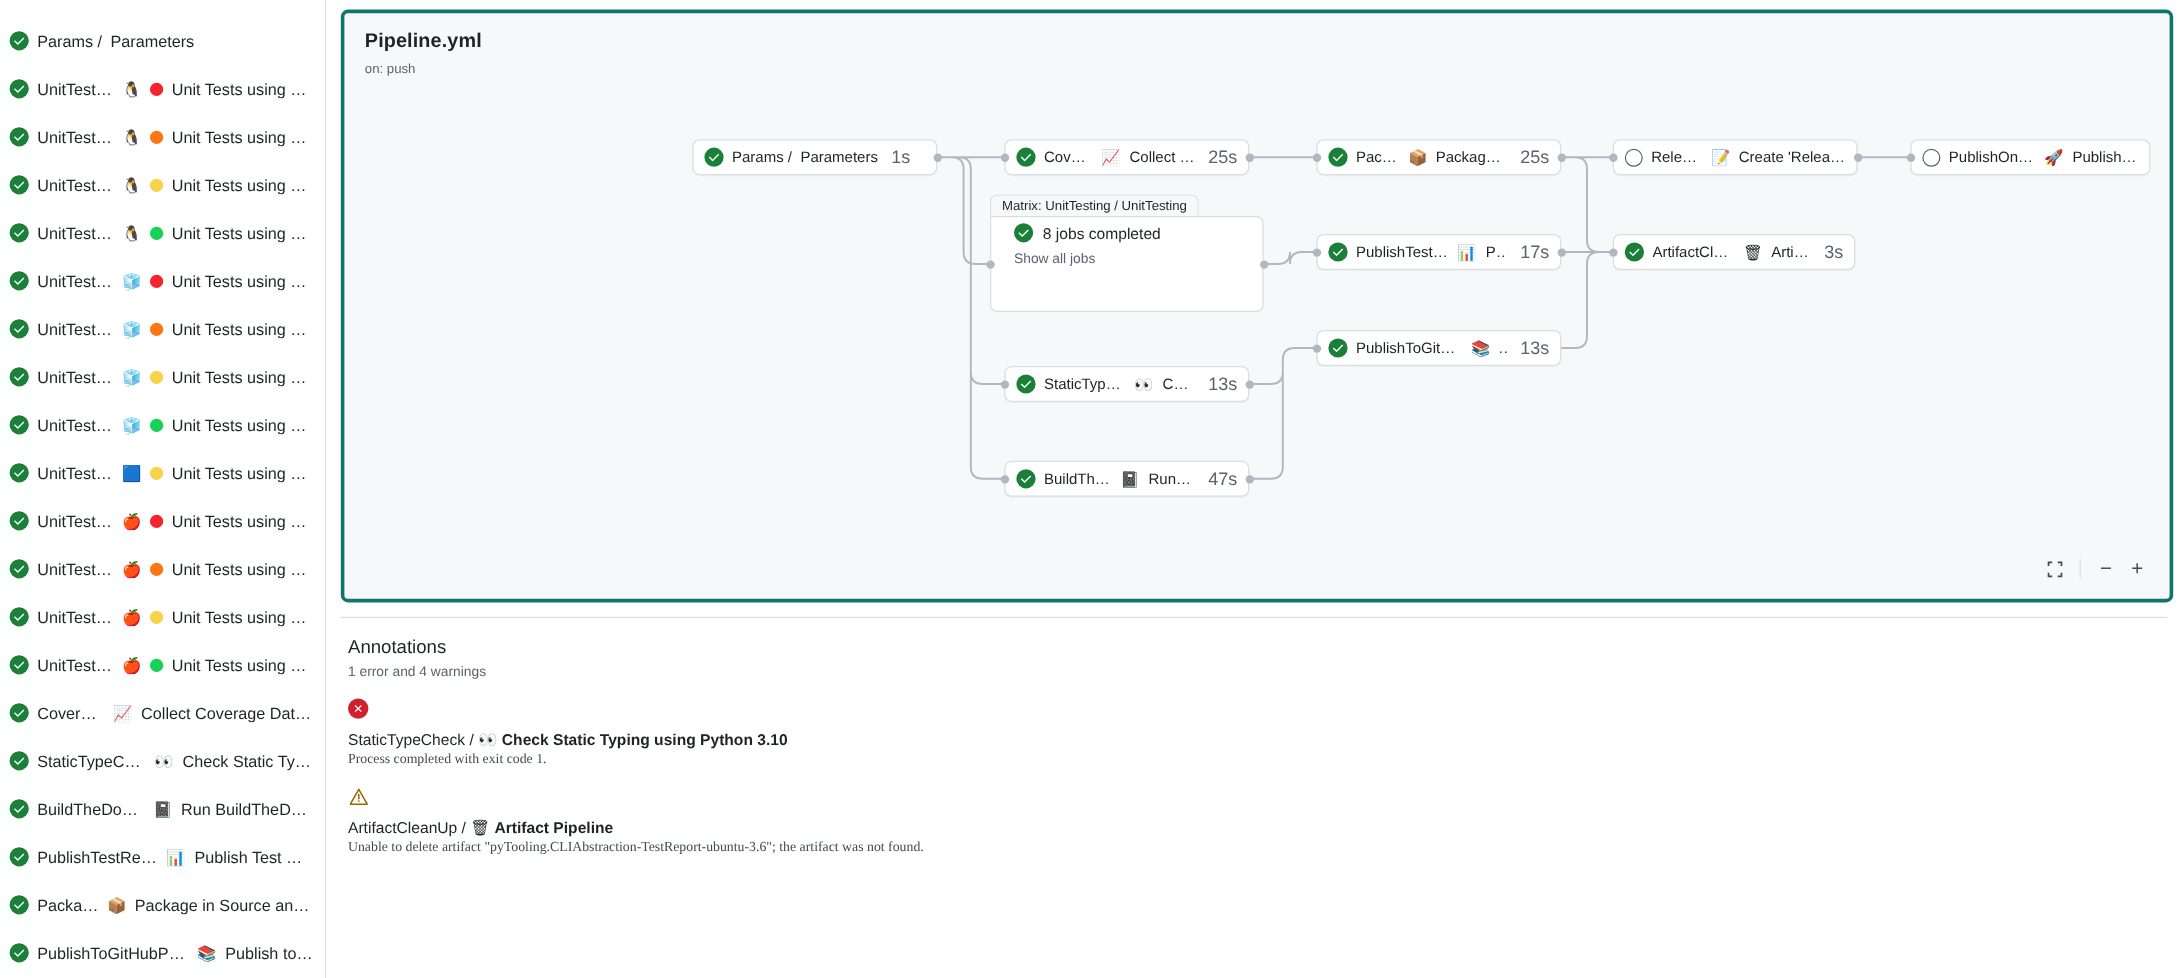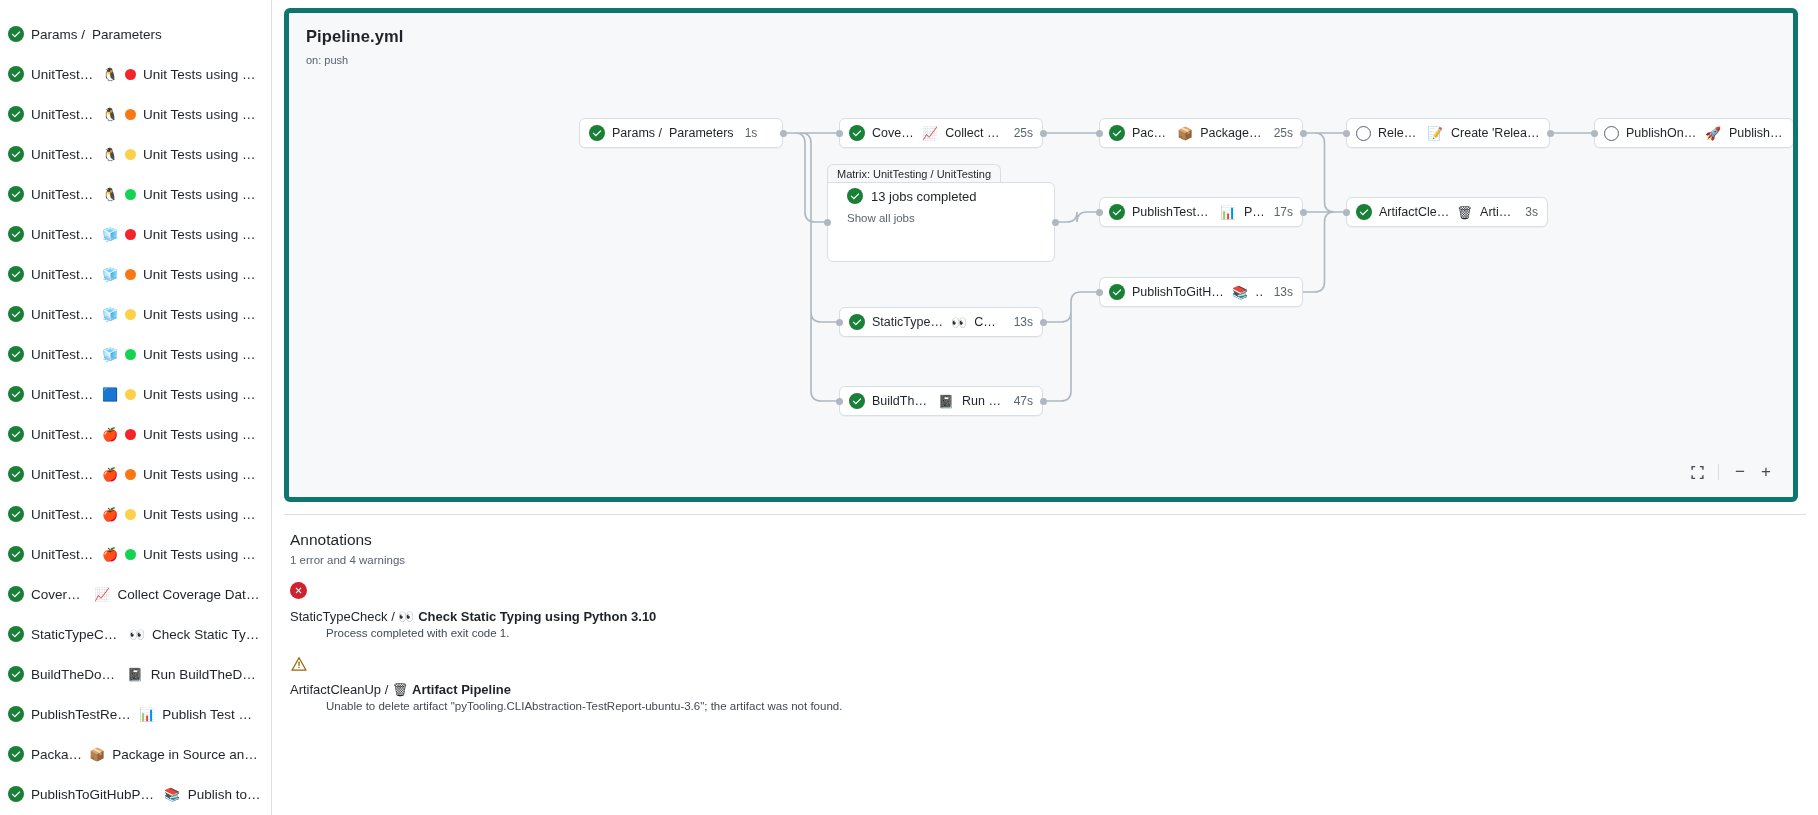--- a/index.html
+++ b/index.html
@@ -43,24 +43,24 @@
   }
   .chk svg { width: 10px; height: 10px; display: block; }
 
   .dot { width: 11px; height: 11px; min-width: 11px; border-radius: 50%; display: inline-block; }
 
   
   .main { flex: 1; height: 815px; background: #ffffff; display: flex; flex-direction: column; }
 
   .graph-panel {
     position: relative;
-    margin: 8px 20px 0 12px;
+    margin: 8px 7px 0 12px;
     height: 494px;
     background: #f6f8fa;
-    border: 5px solid #0f766e;
+    border: 3px solid #0f766e;
     border-radius: 6px;
     overflow: hidden;
   }
   .graph-title { position: absolute; left: 17px; top: 14px; font-size: 16.5px; font-weight: 600; color: #1f2328; letter-spacing: .1px;}
   .graph-sub { position: absolute; left: 17px; top: 41px; font-size: 11px; color: #59636e; }
 
   .canvas { position: absolute; inset: 0; }
   .edges { position: absolute; left: 0; top: 0; width: 100%; height: 100%; pointer-events: none; }
 
   .node {
@@ -72,21 +72,21 @@
     display: flex; align-items: center;
     gap: 7px;
     padding: 0 9px;
     font-size: 12.5px;
     color: #1f2328;
     white-space: nowrap;
     cursor: pointer;
     box-shadow: 0 1px 0 rgba(27,31,36,0.04);
   }
   .node .nlabel { overflow: hidden; text-overflow: ellipsis; }
-  .node .ntime { margin-left: 4px; font-size: 12px; color: #59636e; }
+  .node .ntime { margin-left: 4px; font-size: 15px; color: #59636e; }
 
   .ring {
     width: 15px; height: 15px; min-width: 15px;
     border-radius: 50%;
     border: 1.6px solid #59636e;
     background: #ffffff;
     display: inline-block;
   }
 
   .port { position: absolute; width: 7px; height: 7px; border-radius: 50%; background: #afb8c1; }
@@ -136,21 +136,21 @@
   .annot-title { font-size: 15.5px; font-weight: 400; color: #1f2328; }
   .annot-count { margin-top: 5px; font-size: 11.5px; color: #59636e; }
   .annot-item { display: flex; gap: 10px; padding: 14px 6px 0 6px; flex-direction: column; }
   .annot-ico { width: 17px; height: 17px; min-width: 17px; margin-top: 2px; border-radius: 50%;
                display: inline-flex; align-items: center; justify-content: center; }
   .annot-ico.error { background: #cf222e; }
   .annot-ico.warn { background: transparent; }
   .annot-head-line { font-size: 13px; color: #1f2328; }
   .annot-head-line .strong { font-weight: 600; }
   .annot-msg { margin-top: 3px; font-size: 11.5px; color: #424a53;
-               font-family: Liberation Sans, sans-serif; margin-left: 36px; }
+               font-family: Liberation Serif, serif; }
 </style>
 </head>
 <body>
 
 <div class="app">
 
   <div class="sidebar" id="sidebar">
       <div class="side-row">
         <span class="chk">
           <svg viewBox="0 0 12 12" fill="#fff">
@@ -478,21 +478,21 @@
             <div class="matrix-tab">
               <span>Matrix: UnitTesting / UnitTesting</span>
             </div>
             <div class="matrix-body" style="width:228px;height:80px;"></div>
             <div class="matrix-jobs">
               <span class="chk">
                 <svg viewBox="0 0 12 12" fill="#fff">
                   <path d="M10.2 2.6 4.6 8.2 1.8 5.4.8 6.4l3.8 3.8 6.6-6.6z"></path>
                 </svg>
               </span>
-              <span>13 jobs completed</span>
+              <span>8 jobs completed</span>
             </div>
             <div class="matrix-show">Show all jobs</div>
           </div>
           <div class="port" style="top: 116.5px; left: 490.5px;"></div>
           <div class="port" style="top: 116.5px; left: 546.5px;"></div>
           <div class="port" style="top: 116.5px; left: 750.5px;"></div>
           <div class="port" style="top: 116.5px; left: 806.5px;"></div>
           <div class="port" style="top: 116.5px; left: 1010.5px;"></div>
           <div class="port" style="top: 116.5px; left: 1053.5px;"></div>
           <div class="port" style="top: 116.5px; left: 1257.5px;"></div>

